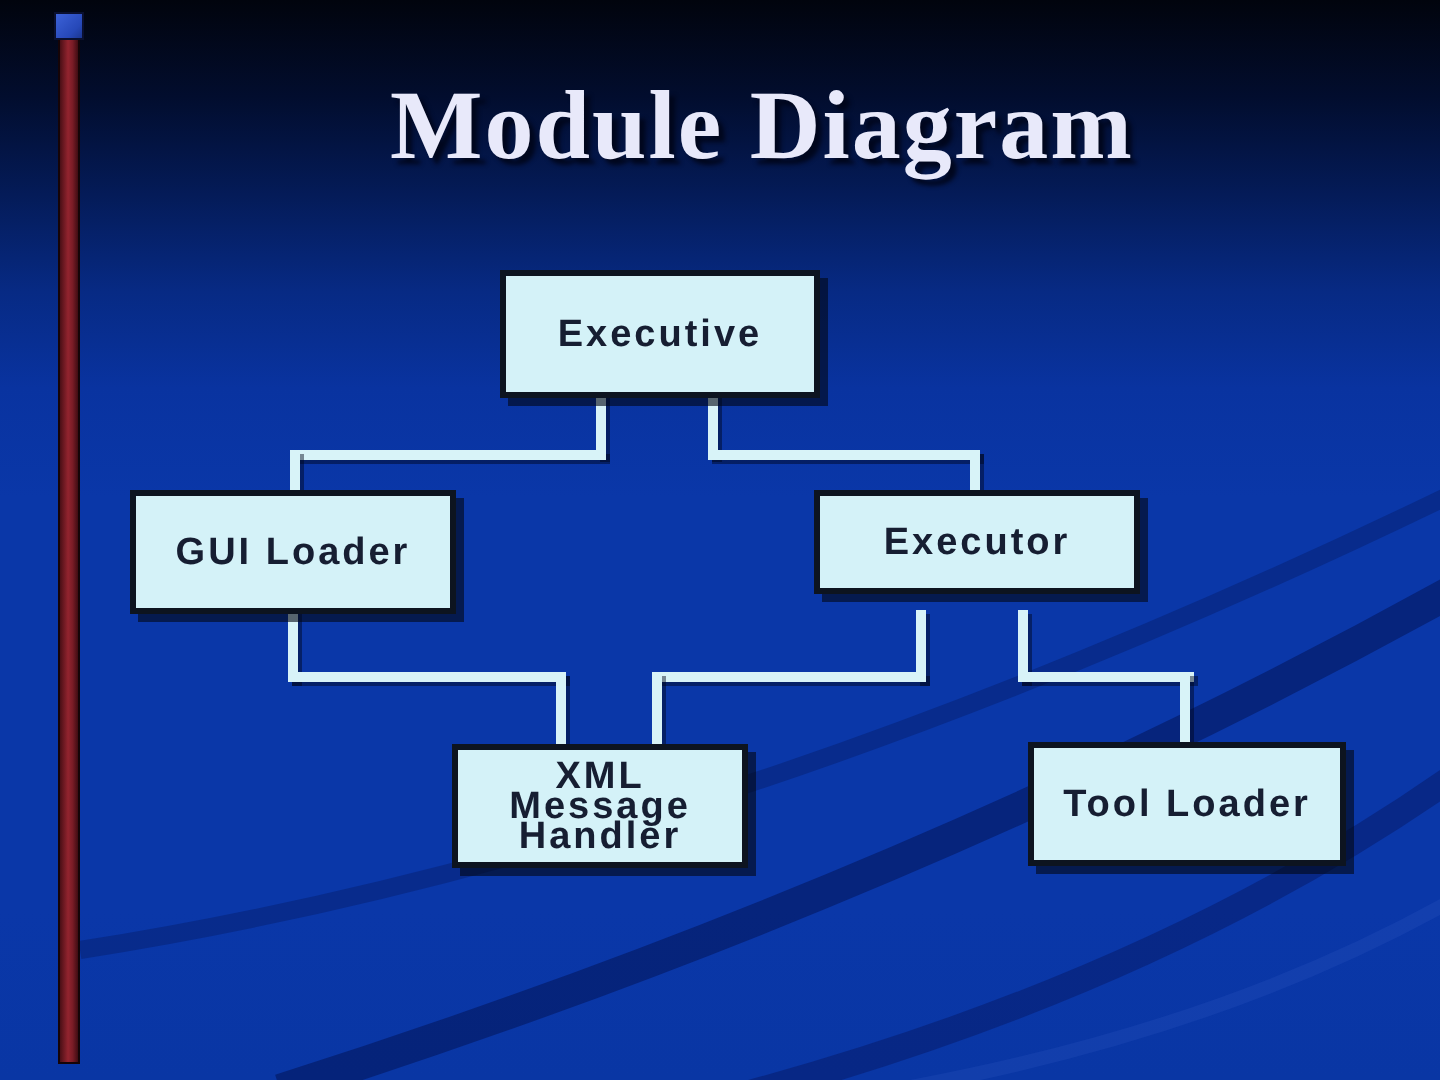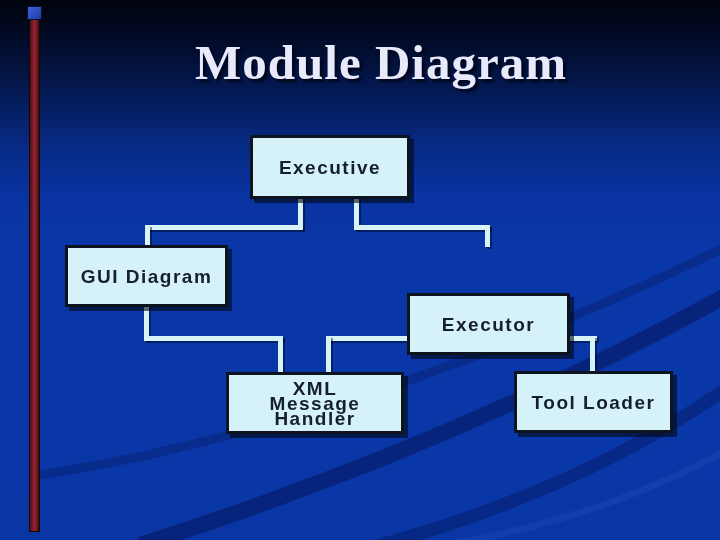--- a/index.html
+++ b/index.html
@@ -71,22 +71,22 @@
     border: 3px solid #0d1420;
     box-shadow: 4px 4px 0 rgba(2, 6, 20, 0.6);
     display: flex; align-items: center; justify-content: center;
     text-align: center;
     color: #161e32;
     font-size: 19px; font-weight: 700; letter-spacing: 1.5px;
     line-height: 15px;
   }
   .n-executive { left: 250px; top: 135px; width: 160px; height: 64px; }
   .n-gui       { left: 65px;  top: 245px; width: 163px; height: 62px; }
-  .n-executor  { left: 407px; top: 245px; width: 163px; height: 62px; margin-top: 48px; }
-  .n-xml       { left: 226px; top: 372px; width: 178px; height: 62px; padding: 0 28px; text-align: center; }
+  .n-executor  { left: 407px; top: 245px; width: 163px; height: 52px; }
+  .n-xml       { left: 226px; top: 372px; width: 148px; height: 62px; padding: 0 28px; text-align: center; }
   .n-tool      { left: 514px; top: 371px; width: 159px; height: 62px; text-align: right; }
 </style>
 </head>
 <body>
 
 <div class="slide">
 
   <svg class="swooshes" viewBox="0 0 720 540" xmlns="http://www.w3.org/2000/svg">
     <path d="M 140 545 Q 470 440 745 285" fill="none" stroke="rgba(3,14,70,0.45)" stroke-width="16"></path>
     <path d="M 40 475 Q 360 425 730 245" fill="none" stroke="rgba(3,14,70,0.28)" stroke-width="9"></path>
@@ -124,21 +124,21 @@
     <div>
       <div class="seg c13"></div>
       <div class="seg c14"></div>
       <div class="seg c15"></div>
     </div>
 
     <div class="node n-executive">
       <span>Executive</span>
     </div>
     <div class="node n-gui">
-      <span>GUI Diagram</span>
+      <span>GUI Loader</span>
     </div>
     <div class="node n-executor">
       <span>Executor</span>
     </div>
     <div class="node n-xml">
       <span>XML Message Handler</span>
     </div>
     <div class="node n-tool">
       <span>Tool Loader</span>
     </div>

